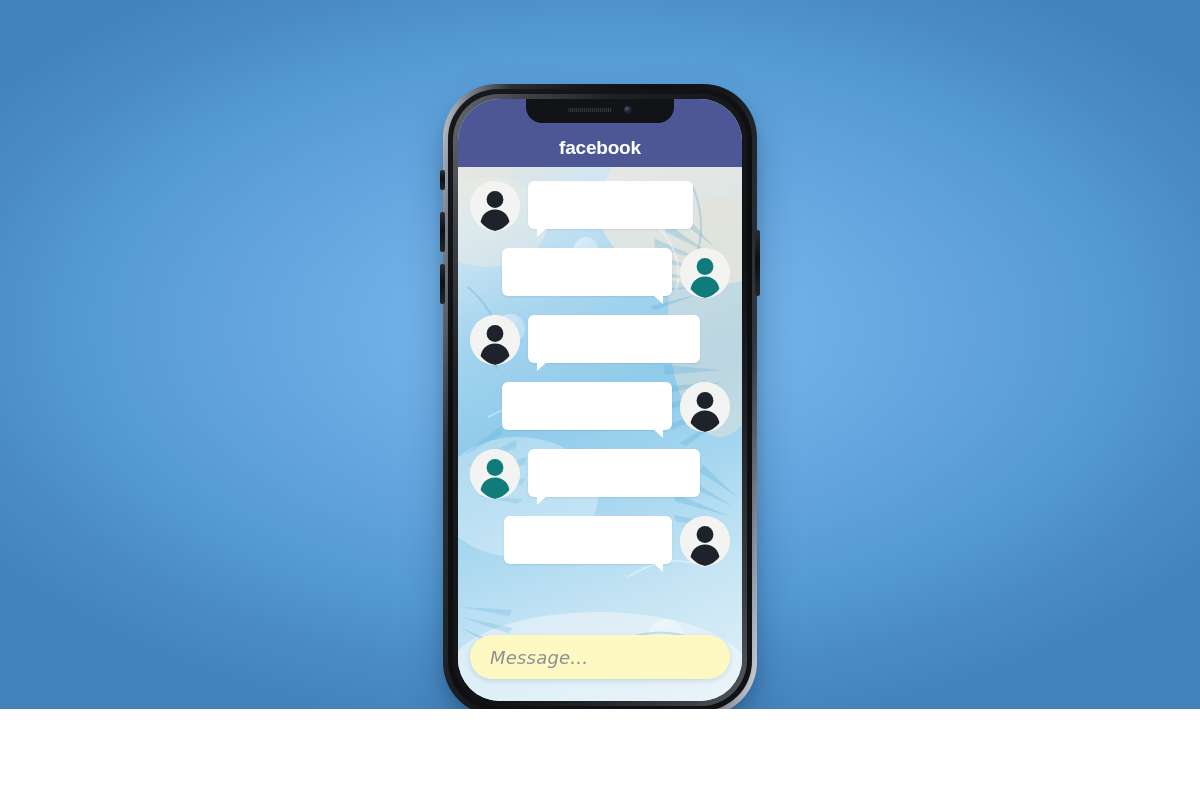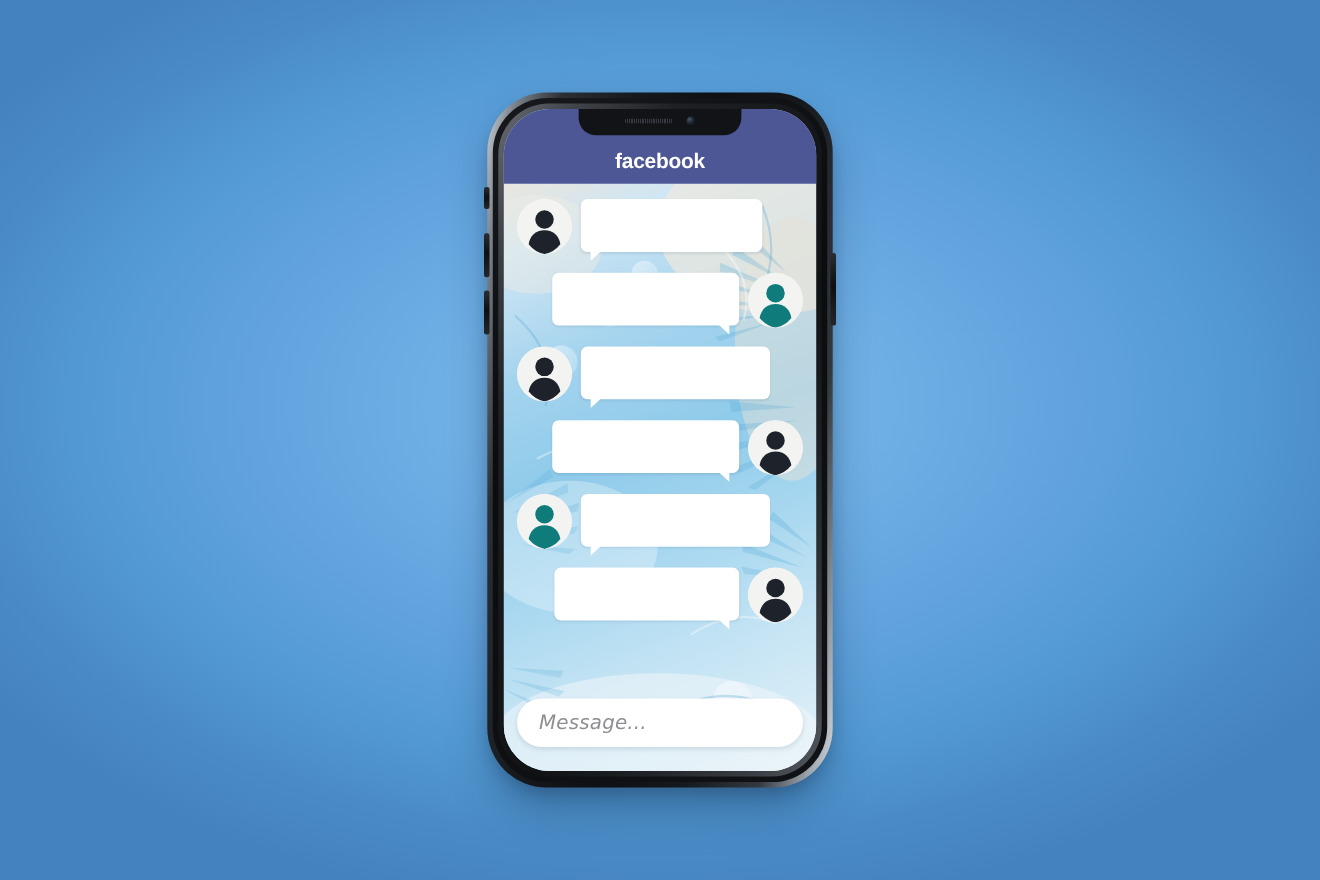--- a/index.html
+++ b/index.html
@@ -7,21 +7,21 @@
   html, body {
     width: 1200px;
     height: 800px;
     overflow: hidden;
     font-family: "Liberation Sans", sans-serif;
   }
 
   #stage {
     position: relative;
     width: 1200px;
-    height: 800px;
+    height: 709px;
     background:
       radial-gradient(ellipse 62% 58% at 50% 46%,
         #79b8ea 0%,
         #6fb0e6 26%,
         #62a3de 50%,
         #539ad4 70%,
         #4a8bc6 86%,
         #4482bd 100%);
     overflow: hidden;
   }
@@ -241,21 +241,21 @@
   .w-172 { width: 172px; }
   .w-168 { width: 168px; }
 
   
   .input-bar {
     position: absolute;
     left: 12px;
     bottom: 22px;
     width: 260px;
     height: 44px;
-    background: #ffffff;
+    background: #fef9c3;
     border-radius: 22px;
     display: flex;
     align-items: center;
     padding-left: 20px;
     box-shadow: 0 2px 5px rgba(30,60,90,0.14);
     z-index: 9;
   }
   .input-placeholder {
     font-family: "DejaVu Sans", sans-serif;
     font-style: italic;

